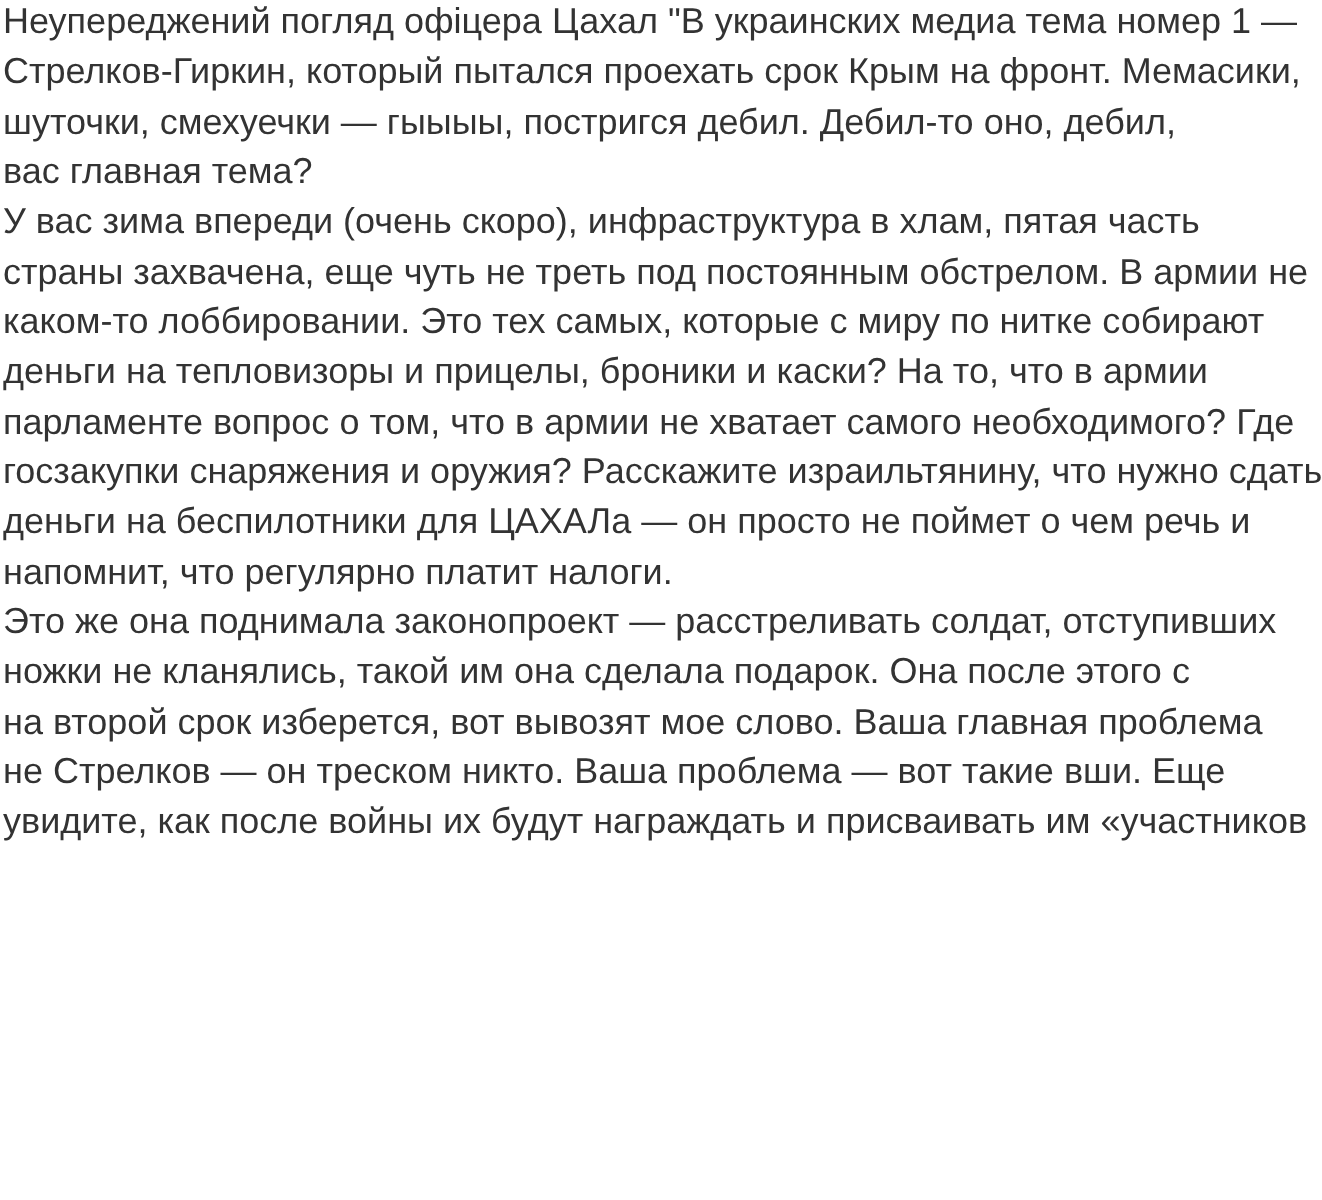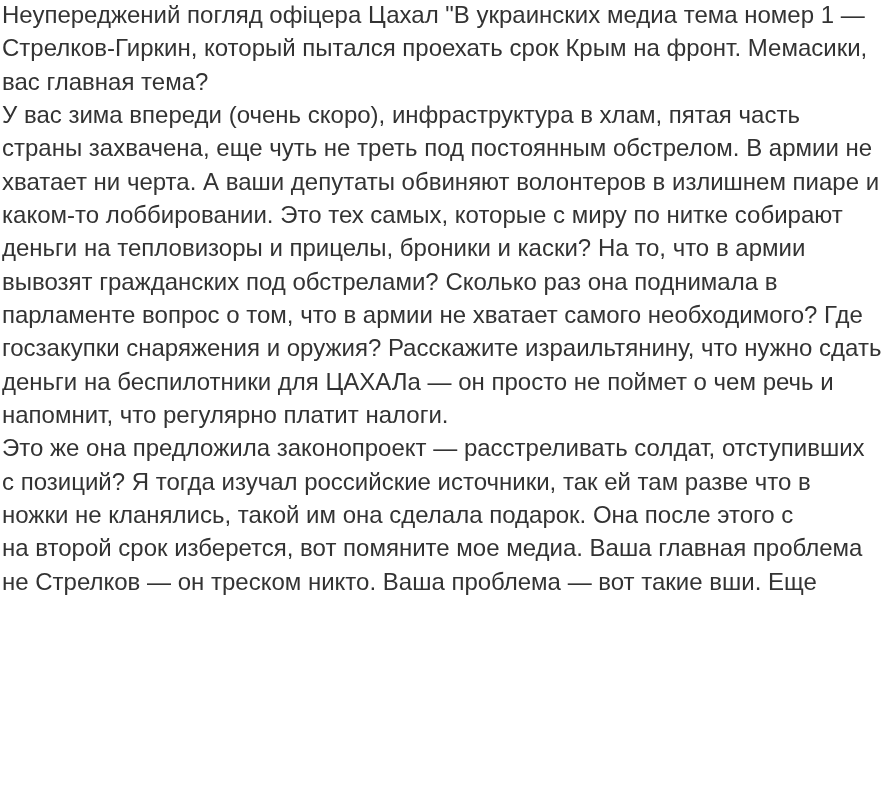--- a/index.html
+++ b/index.html
@@ -33,36 +33,35 @@
     white-space: nowrap;
   }
 </style>
 </head>
 <body>
 
 <div class="article">
     <p class="para">
       <span class="line">Неупереджений погляд офіцера Цахал "В украинских медиа тема номер 1 —</span>
       <span class="line">Стрелков-Гиркин, который пытался проехать срок Крым на фронт. Мемасики,</span>
+      <span class="line">шуточки, смехуечки — гыыыы, постригся дебил. Дебил-то оно, дебил,</span>
       <span class="line">вас главная тема?</span>
     </p>
     <p class="para">
       <span class="line">У вас зима впереди (очень скоро), инфраструктура в хлам, пятая часть</span>
       <span class="line">страны захвачена, еще чуть не треть под постоянным обстрелом. В армии не</span>
-      <span class="line">хватает ни черта. А ваши депутаты обвиняют волонтеров в излишнем пиаре и</span>
       <span class="line">каком-то лоббировании. Это тех самых, которые с миру по нитке собирают</span>
       <span class="line">деньги на тепловизоры и прицелы, броники и каски? На то, что в армии</span>
     </p>
     <p class="para">
-      <span class="line">вывозят гражданских под обстрелами? Сколько раз она поднимала в</span>
       <span class="line">парламенте вопрос о том, что в армии не хватает самого необходимого? Где</span>
       <span class="line">госзакупки снаряжения и оружия? Расскажите израильтянину, что нужно сдать</span>
       <span class="line">деньги на беспилотники для ЦАХАЛа — он просто не поймет о чем речь и</span>
       <span class="line">напомнит, что регулярно платит налоги.</span>
     </p>
     <p class="para">
-      <span class="line">Это же она предложила законопроект — расстреливать солдат, отступивших</span>
-      <span class="line">с позиций? Я тогда изучал российские источники, так ей там разве что в</span>
+      <span class="line">Это же она поднимала законопроект — расстреливать солдат, отступивших</span>
       <span class="line">ножки не кланялись, такой им она сделала подарок. Она после этого с</span>
-      <span class="line">на второй срок изберется, вот помяните мое медиа. Ваша главная проблема</span>
+      <span class="line">на второй срок изберется, вот вывозят мое слово. Ваша главная проблема</span>
       <span class="line">не Стрелков — он треском никто. Ваша проблема — вот такие вши. Еще</span>
+      <span class="line">увидите, как после войны их будут награждать и присваивать им «участников</span>
     </p>
   </div>
 
 </body></html>

